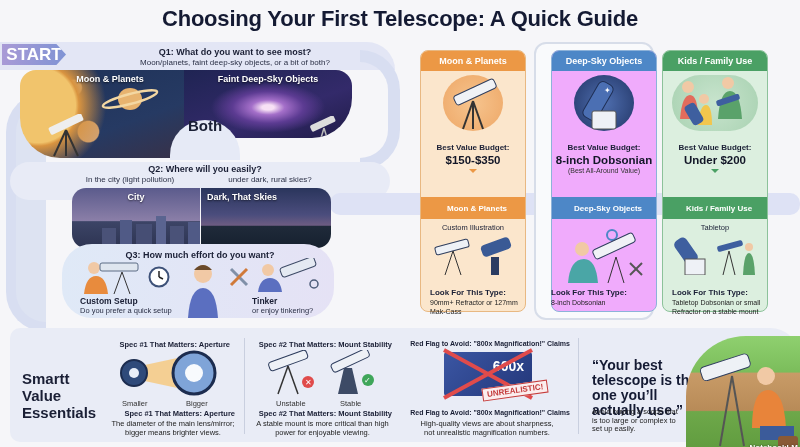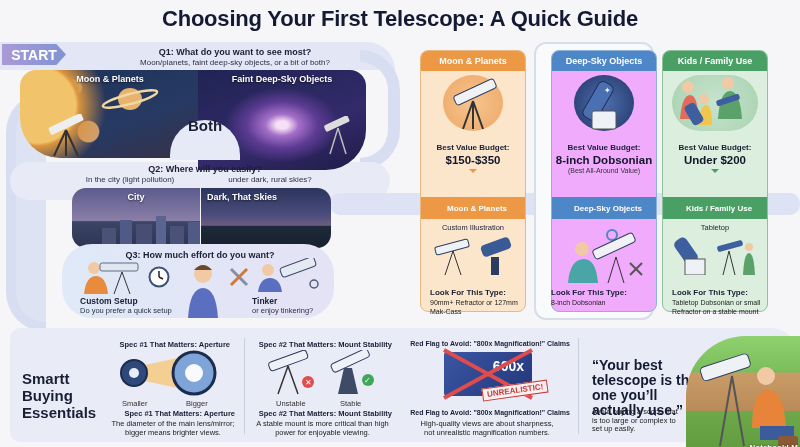--- a/index.html
+++ b/index.html
@@ -9,28 +9,28 @@
   .title { position: absolute; left: 0; top: 6px; width: 800px; text-align: center; font-size: 22px; font-weight: 700; color: #141a33; letter-spacing: -0.2px; }
 
   
   .path { position: absolute; background: #dde3f2; }
   .path-q1 { left: 0; top: 42px; width: 395px; height: 28px; border-radius: 0 30px 0 0; background: #e3e6f5; }
   .path-right { left: 360px; top: 50px; width: 40px; height: 120px; border: 12px solid #d8def1; border-left: none; border-radius: 0 40px 40px 0; background: transparent; }
   .path-q2 { left: 10px; top: 162px; width: 380px; height: 38px; border-radius: 30px; background: #e8ebf6; }
   .path-left { left: 6px; top: 92px; width: 40px; height: 240px; border: 10px solid #d8def1; border-right: none; border-radius: 40px 0 0 40px; }
   .path-horizontal { left: 330px; top: 193px; width: 470px; height: 22px; background: #dee2f5; border-radius: 10px; }
 
-  .start { position: absolute; left: 2px; top: 44px; width: 64px; height: 21px; background: linear-gradient(90deg,#a99ad6,#7f93d4); color: #fff; font-weight: 700; font-size: 14px; display: flex; align-items: center; justify-content: center; clip-path: polygon(0 0, 85% 0, 100% 50%, 85% 100%, 0 100%); }
+  .start { position: absolute; left: 2px; top: 44px; width: 64px; height: 21px; background: linear-gradient(90deg,#a99ad6,#7f93d4); color: #fff; font-weight: 700; font-size: 17px; display: flex; align-items: center; justify-content: center; clip-path: polygon(0 0, 85% 0, 100% 50%, 85% 100%, 0 100%); }
   .q-title { position: absolute; font-size: 9px; font-weight: 700; color: #1a1f35; text-align: center; }
   .q-sub { position: absolute; font-size: 8px; color: #2a2f45; text-align: center; }
 
   .scene { position: absolute; border-radius: 16px; overflow: hidden; }
   .scene-label { position: absolute; top: 4px; width: 100%; text-align: center; font-size: 9px; font-weight: 700; color: #fff; text-shadow: 0 1px 2px rgba(0,0,0,.6); }
   .moon-scene { left: 20px; top: 70px; width: 180px; height: 88px; background: radial-gradient(circle at 10% 40%, #f1c46c 0 22%, #d99440 24%, transparent 40%), radial-gradient(circle at 38% 70%, #d0a070 0 8%, transparent 9%), radial-gradient(circle at 30% 20%, #bbb 0 5%, transparent 6%), linear-gradient(160deg,#1e3157,#263a63 60%,#3a3045); border-radius: 16px 0 0 40px; }
-  .deep-scene { left: 198px; top: 70px; width: 168px; height: 100px; background: radial-gradient(ellipse at 50% 55%, #f7e0f5 0 5%, #a46fc9 14%, #5c3b92 30%, transparent 48%), linear-gradient(160deg,#1f2453,#332a6a 60%,#201c48); border-radius: 0 16px 40px 0; }
+  .deep-scene { left: 184px; top: 70px; width: 168px; height: 68px; background: radial-gradient(ellipse at 50% 55%, #f7e0f5 0 5%, #a46fc9 14%, #5c3b92 30%, transparent 48%), linear-gradient(160deg,#1f2453,#332a6a 60%,#201c48); border-radius: 0 16px 40px 0; }
   .both-gap { position: absolute; left: 170px; top: 120px; width: 70px; height: 40px; background: #e6eaf6; border-radius: 40px 40px 0 0; }
   .both-label { position: absolute; left: 180px; top: 117px; width: 50px; text-align: center; font-size: 15px; font-weight: 700; color: #1a1f35; }
 
   .city-scene { left: 72px; top: 188px; width: 128px; height: 60px; background: linear-gradient(180deg,#5b5b8c 0,#8b7fa8 55%,#3c4466 56%,#2d3452 100%); border-radius: 14px 0 0 14px; }
   .dark-scene { left: 201px; top: 188px; width: 130px; height: 60px; background: linear-gradient(180deg,#2a355c 0,#4b4d7d 45%,#6d5c82 62%,#1f2a3a 64%,#16202e 100%); border-radius: 0 14px 14px 0; }
 
   .q3-panel { position: absolute; left: 62px; top: 244px; width: 272px; height: 74px; background: linear-gradient(90deg,#dfe9f7,#e5e2f5); border-radius: 30px; }
   .effort-label { position: absolute; font-size: 8.5px; font-weight: 700; color: #1a1f35; }
   .effort-sub { position: absolute; font-size: 7.5px; color: #2a2f45; }
   .figure { position: absolute; }
@@ -254,21 +254,21 @@
     <line x1="56" y1="16" x2="50" y2="40" stroke="#333"></line>
       <line x1="56" y1="16" x2="62" y2="40" stroke="#333"></line>
     <circle cx="76" cy="12" r="4" fill="#f1c9a5"></circle>
       <path d="M70 40 Q71 18 76 18 Q81 18 82 40 Z" fill="#5aa26a"></path>
   </svg>
 </div>
 <div class="card-look" style="left:672px; top:288px;">Look For This Type:</div>
 <div class="card-look-val" style="left:672px; top:298px; width:92px;">Tabletop Dobsonian or small Refractor on a stable mount</div>
 
 <div class="essentials"></div>
-<div class="ess-title" style="width:90px;">Smartt Buying Essentials</div>
+<div class="ess-title" style="width:90px;">Smartt Value Essentials</div>
 
 <div class="ess-head" style="left:110px; top:340px; width:120px;">Spec #1 That Matters: Aperture</div>
 <svg style="position:absolute; left:118px; top:350px;" width="100" height="46">
   <polygon points="22,16 78,4 78,42 22,30" fill="#f6c87a" opacity="0.8"></polygon>
   <circle cx="16" cy="23" r="13" fill="#2f4a7a" stroke="#1c2c4f" stroke-width="2"></circle>
   <circle cx="16" cy="23" r="5" fill="#e8eef8"></circle>
   <circle cx="76" cy="23" r="21" fill="#7fa4d8" stroke="#1c2c4f" stroke-width="3"></circle>
   <circle cx="76" cy="23" r="9" fill="#fff" opacity="0.95"></circle>
 </svg>
 <div class="ess-cap" style="left:122px; top:399px;">Smaller</div>

